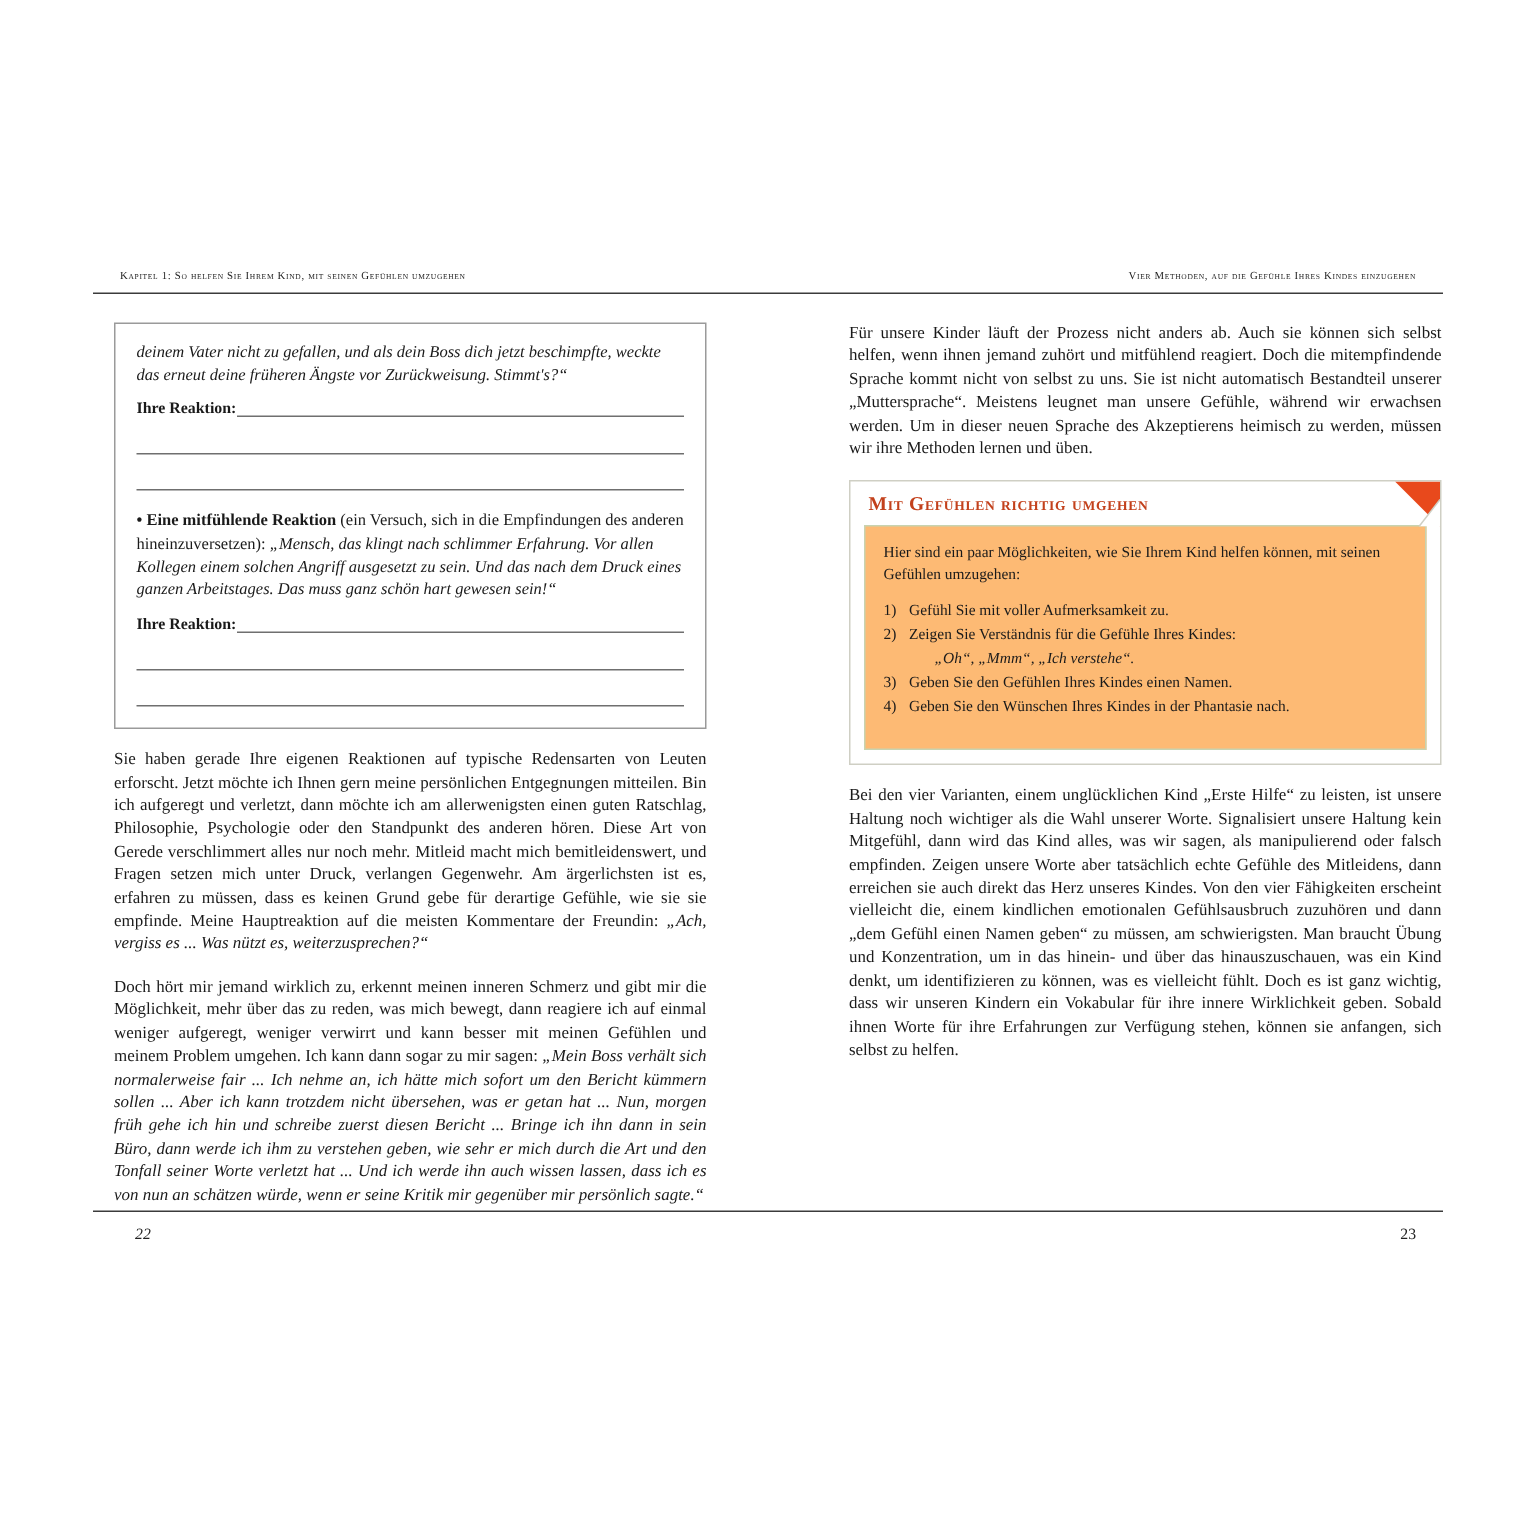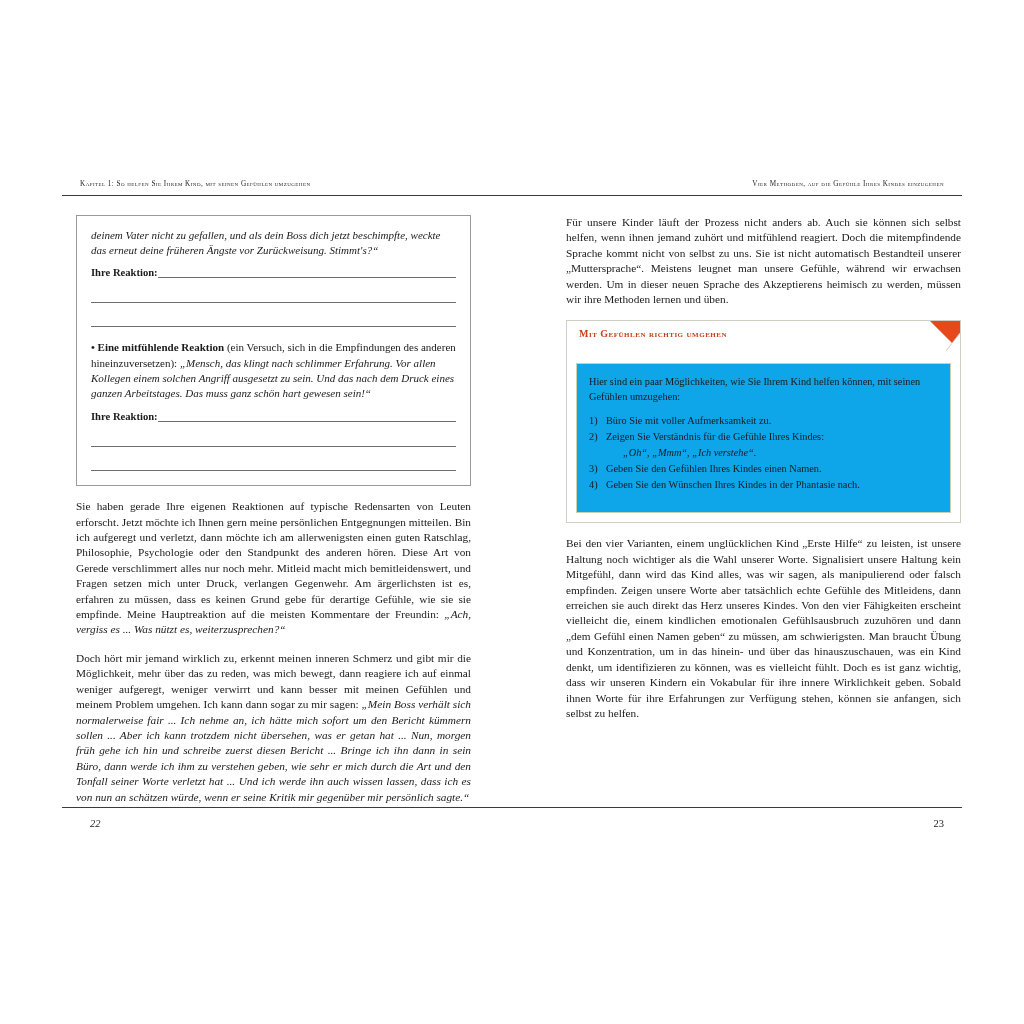--- a/index.html
+++ b/index.html
@@ -125,34 +125,34 @@
   .tip-box {
     position: relative;
     border: 1px solid #cfcfc4;
     background: #ffffff;
     box-sizing: border-box;
   }
   .tip-title {
     font-variant: small-caps;
     letter-spacing: 0.5px;
     color: #c3411c;
-    font-size: 10px;
-    padding: 7px 10px 24px 12px;
+    font-size: 13px;
+    padding: 7px 10px 6px 12px;
     font-weight: bold;
   }
   .tip-corner {
     position: absolute;
     right: 0;
     top: 0;
     width: 30px;
     height: 30px;
   }
   .tip-body {
     margin: 0 9px 9px 9px;
-    background: #0ea5e9;
+    background: #fdba74;
     border: 1px solid #c8d3b0;
     padding: 10px 12px 11px 12px;
     font-size: 10.3px;
     line-height: 15px;
     box-sizing: border-box;
   }
   .tip-body p { font-size: 10.3px; line-height: 15px; text-align: left; }
   .tip-list {
     margin: 9px 0 9px 0;
     padding: 0;
@@ -245,21 +245,21 @@
             <polygon points="30,30 30,12 16,30" fill="#ffffff"></polygon>
             <polyline points="30,12 16,30" fill="none" stroke="#cfcfc4" stroke-width="1"></polyline>
           </svg>
         </div>
         <div class="tip-title">Mit Gefühlen richtig umgehen</div>
         <div class="tip-body">
           <p>Hier sind ein paar Möglichkeiten, wie Sie Ihrem Kind helfen können, mit seinen Gefühlen umzugehen:</p>
           <ul class="tip-list">
             <li>
               <span class="num">1)</span>
-              <span>Büro Sie mit voller Aufmerksamkeit zu.</span>
+              <span>Gefühl Sie mit voller Aufmerksamkeit zu.</span>
             </li>
             <li>
               <span class="num">2)</span>
               <span>Zeigen Sie Verständnis für die Gefühle Ihres Kindes:</span>
             </li>
             <li class="tip-sub" style="padding-left:34px;">„Oh“, „Mmm“, „Ich verstehe“.</li>
             <li>
               <span class="num">3)</span>
               <span>Geben Sie den Gefühlen Ihres Kindes einen Namen.</span>
             </li>

